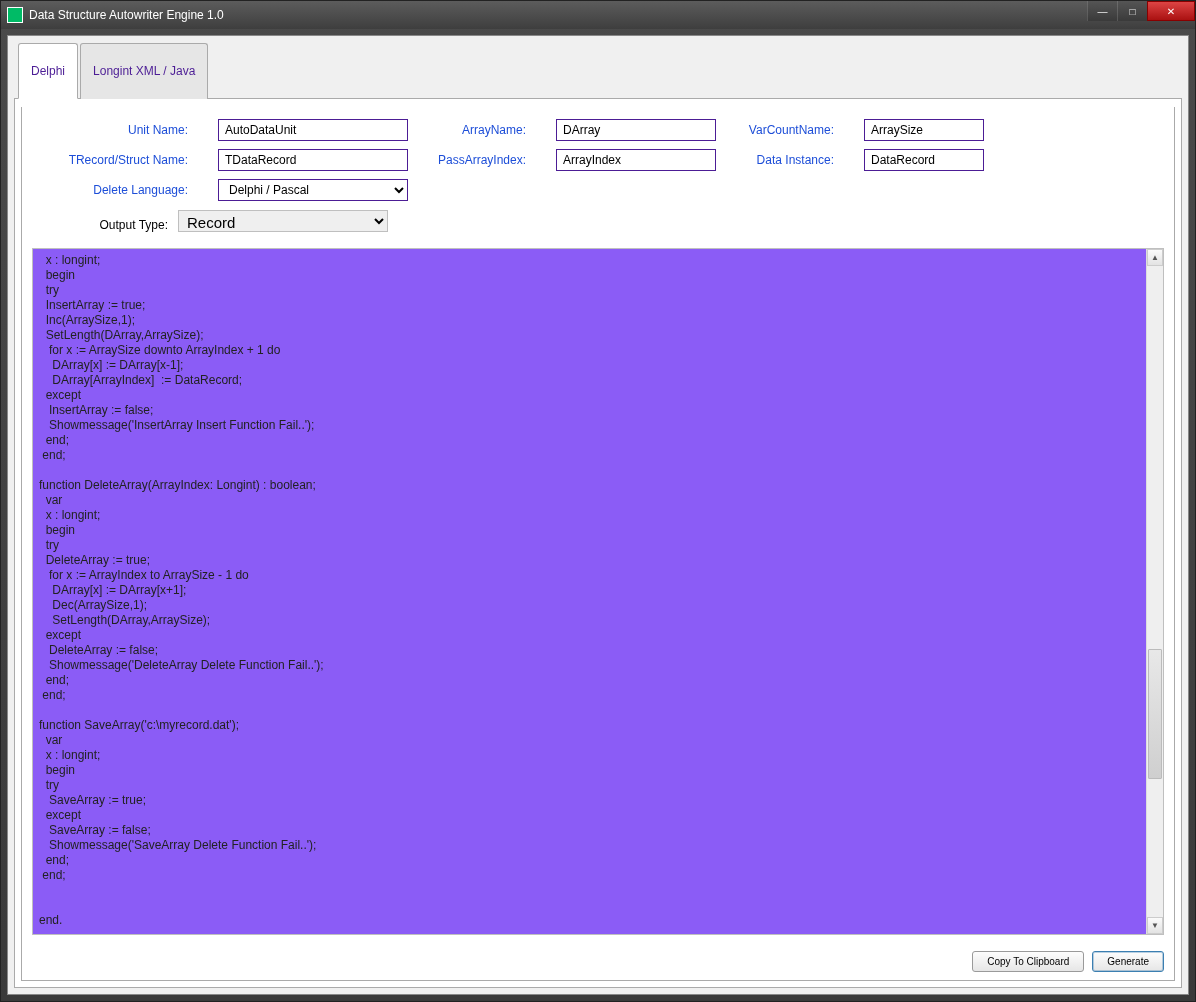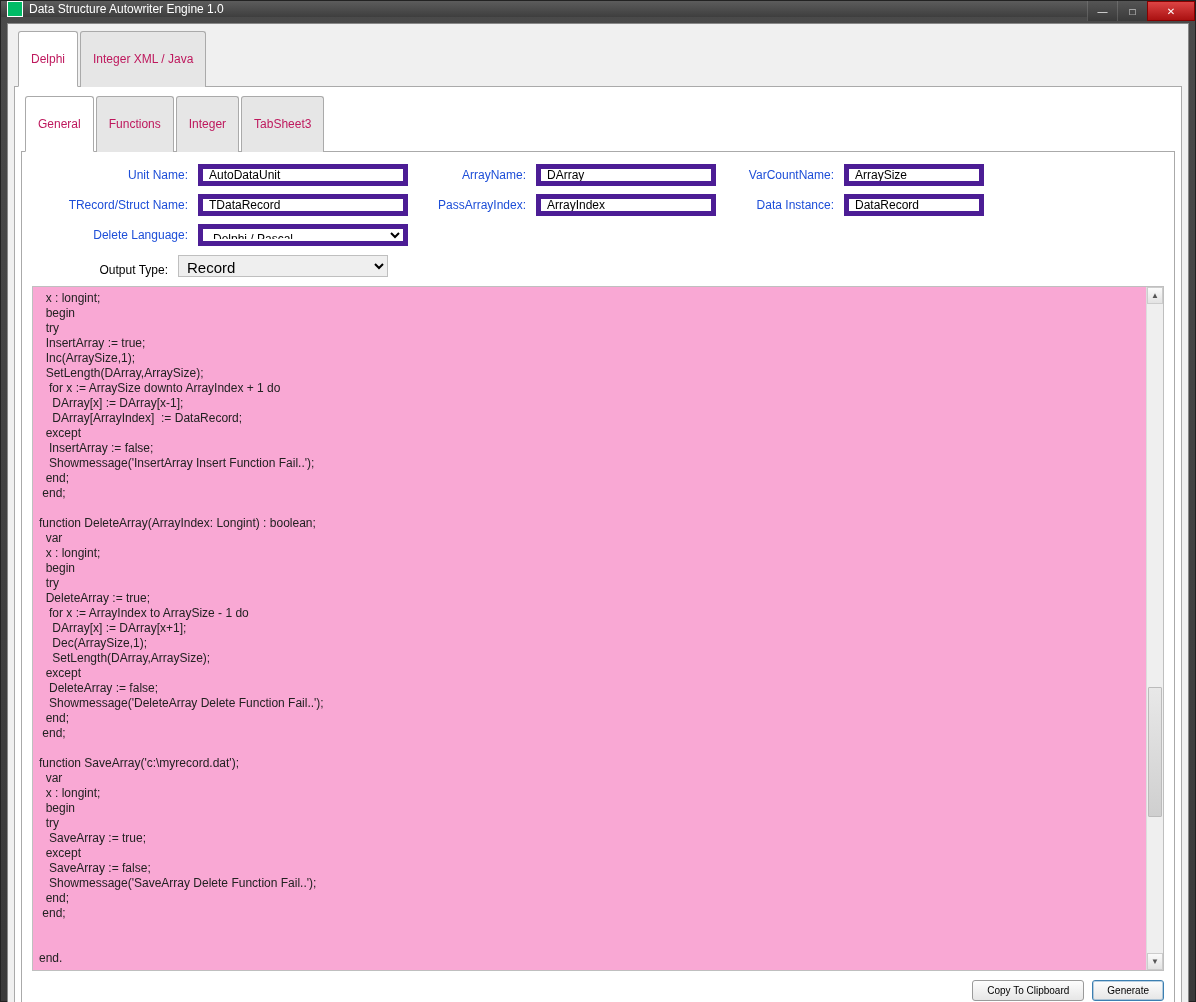--- a/index.html
+++ b/index.html
@@ -70,21 +70,21 @@
 .tab {
   padding: 20px 12px;
   background: #e6e6e6;
   border: 1px solid #aaa;
   border-bottom: none;
   border-radius: 3px 3px 0 0;
   margin-right: 2px;
   cursor: pointer;
   position: relative;
   top: 1px;
-  color: #be185d;
+  color: #4c1d95;
 }
 .tab.active {
   background: #fff;
   border-bottom: 1px solid #fff;
   top: 1px;
 }
 .outer-tab-content {
   background: #fff;
   border: 1px solid #aaa;
   border-top: none;
@@ -115,25 +115,26 @@
   align-items: center;
   padding: 4px 6px 8px 6px;
 }
 .form-grid label {
   text-align: right;
   padding-right: 6px;
   color: #1d4ed8;
 }
 .form-grid input[type=text], .form-grid select {
   height: 22px;
-  border: 5px solid #4c1d95;
+  border: 1px solid #4c1d95;
   padding: 2px 6px;
   font-family: inherit;
   font-size: 12px;
   background: #fff;
+  margin-left: 20px;
 }
 .form-grid select {
   background: #fff;
 }
 .row2 {
   display: grid;
   grid-template-columns: 140px 210px 20px auto;
   column-gap: 4px;
   align-items: center;
   padding: 0 6px 8px 6px;
@@ -142,23 +143,23 @@
 .row2 select {
   height: 22px; border: 1px solid #bfbfbf;
   font-family: inherit; font-size: 15px; padding: 2px 4px;
 }
 .chk-wrap {
   display: flex; align-items: center; gap: 4px;
 }
 .code-area {
   flex: 1;
   border: 1px solid #bfbfbf;
-  background: #f9a8d4;
+  background: #8b5cf6;
   position: relative;
-  margin: 1px 4px;
+  margin: 8px 4px;
   overflow: hidden;
 }
 .code-text {
   font-family: "Segoe UI", Tahoma, sans-serif;
   font-size: 12px;
   white-space: pre;
   padding: 4px 6px;
   line-height: 15px;
   color: #222;
   height: 100%;
@@ -208,31 +209,25 @@
     <div class="win-buttons">
       <div>—</div>
       <div>□</div>
       <div class="close">✕</div>
     </div>
   </div>
 
   <div class="client">
     <div class="tabstrip">
       <div class="tab active">Delphi</div>
-      <div class="tab">Integer XML / Java</div>
+      <div class="tab">Longint XML / Java</div>
     </div>
 
     <div class="outer-tab-content">
 
-      <div class="inner-tabstrip">
-        <div class="tab active">General</div>
-        <div class="tab">Functions</div>
-        <div class="tab">Integer</div>
-        <div class="tab">TabSheet3</div>
-      </div>
 
       <div class="inner-tab-content">
 
         <div class="form-grid">
           <label>Unit Name:</label>
           <input type="text" value="AutoDataUnit" style="">
           <label>ArrayName:</label>
           <input type="text" value="DArray" style="">
           <label>VarCountName:</label>
           <input type="text" value="ArraySize" style="">

